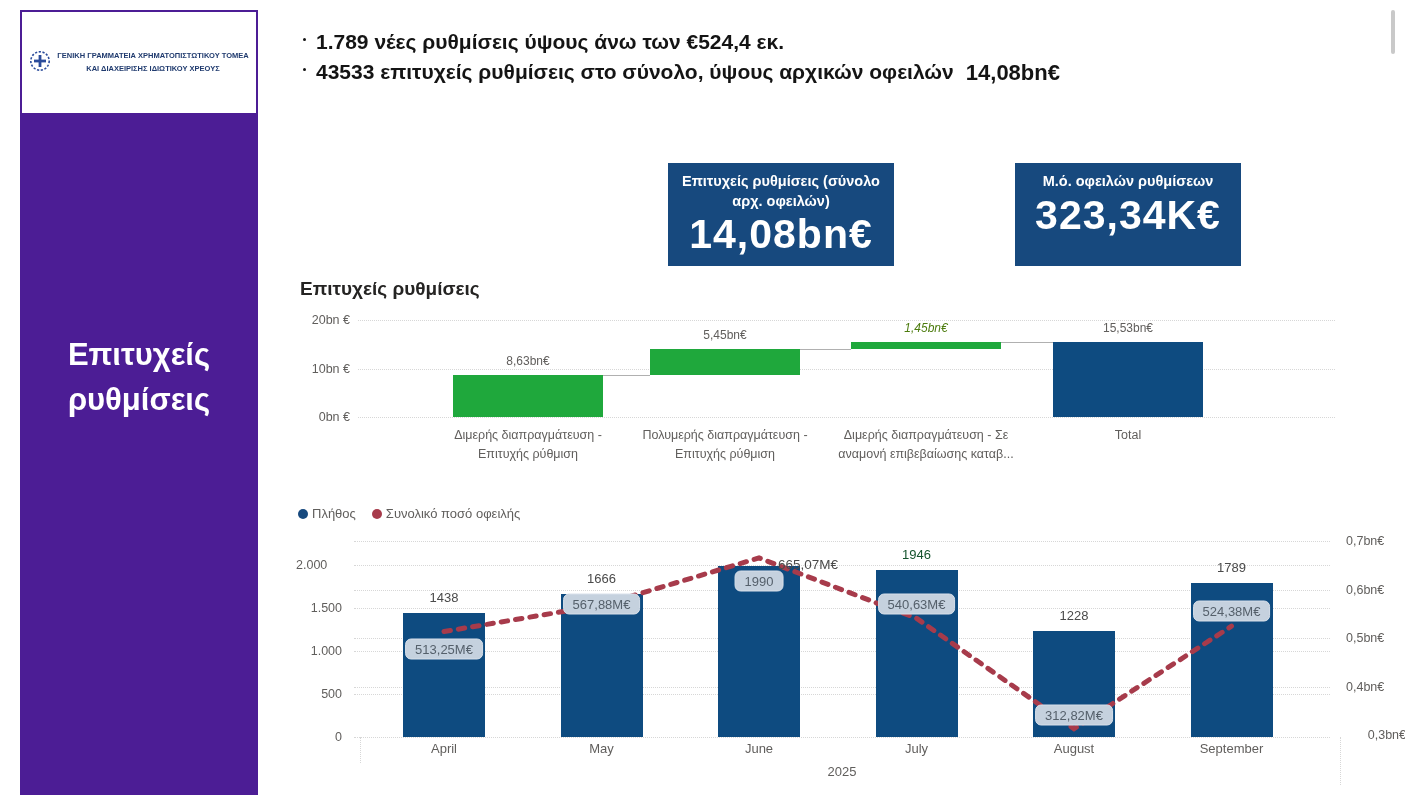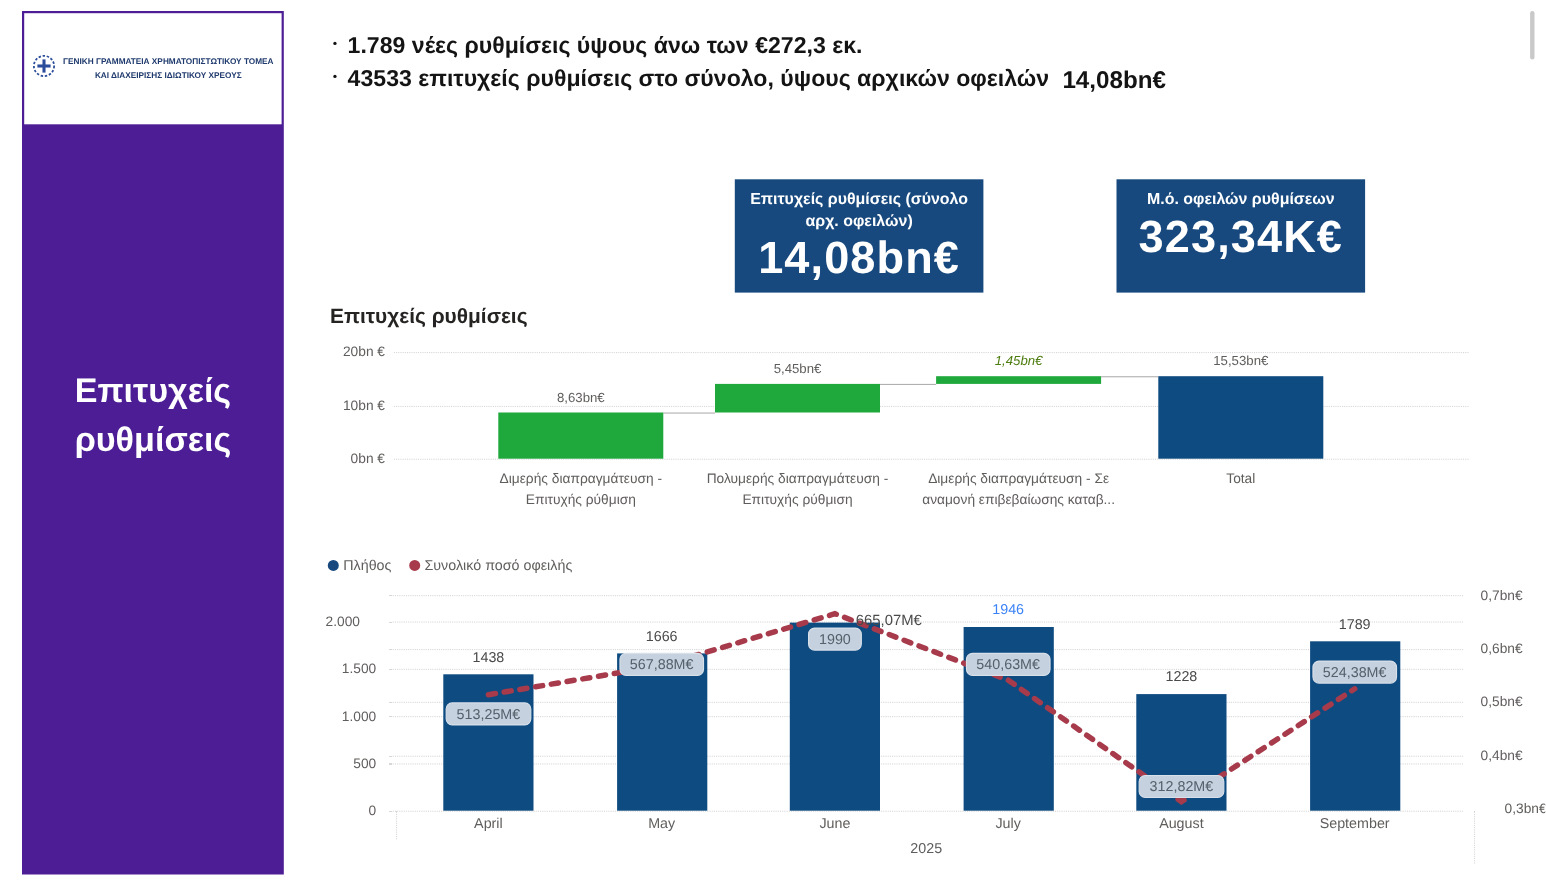--- a/index.html
+++ b/index.html
@@ -73,21 +73,21 @@
         <div>ΓΕΝΙΚΗ ΓΡΑΜΜΑΤΕΙΑ ΧΡΗΜΑΤΟΠΙΣΤΩΤΙΚΟΥ ΤΟΜΕΑ</div>
         <div>ΚΑΙ ΔΙΑΧΕΙΡΙΣΗΣ ΙΔΙΩΤΙΚΟΥ ΧΡΕΟΥΣ</div>
       </div>
     </div>
     <div class="sidebar-title">Επιτυχείς ρυθμίσεις</div>
   </aside>
 
   <header class="bullets">
     <div class="bullet-line">
       <span class="bdot"></span>
-      <span>1.789 νέες ρυθμίσεις ύψους άνω των €272,3 εκ.</span>
+      <span>1.789 νέες ρυθμίσεις ύψους άνω των €524,4 εκ.</span>
     </div>
     <div class="bullet-line">
       <span class="bdot"></span>
       <span>43533 επιτυχείς ρυθμίσεις στο σύνολο, ύψους αρχικών οφειλών</span>
       <span class="b2val">14,08bn€</span>
     </div>
   </header>
 
   <div class="scrollbar"></div>
 
@@ -160,21 +160,21 @@
         <div class="tickL" style="left: 1050px; top: 6px; width: 60px; text-align: left;">0,7bn€</div>
         <div class="vgrid" style="left: 64px; top: 202px; height: 26px;"></div>
         <div class="vgrid" style="left: 1044px; top: 202px; height: 48px;"></div>
         <div class="cbar" style="left: 107px; top: 78.332px; width: 82px; height: 123.668px; background: rgb(14, 75, 128);"></div>
         <div class="lbl" style="left: 148px; top: 62.332px; font-size: 13px; color: rgb(74, 74, 74);">1438</div>
         <div class="cbar" style="left: 264.5px; top: 58.724px; width: 82px; height: 143.276px; background: rgb(14, 75, 128);"></div>
         <div class="lbl" style="left: 305.5px; top: 42.724px; font-size: 13px; color: rgb(74, 74, 74);">1666</div>
         <div class="cbar" style="left: 422px; top: 30.86px; width: 82px; height: 171.14px; background: rgb(14, 75, 128);"></div>
         <div class="badge" style="left: 463px; top: 46px;">1990</div>
         <div class="cbar" style="left: 579.5px; top: 34.644px; width: 82px; height: 167.356px; background: rgb(14, 75, 128);"></div>
-        <div class="lbl" style="left: 620.5px; top: 18.644px; font-size: 13px; color: #3b82f6;">1946</div>
+        <div class="lbl" style="left: 620.5px; top: 18.644px; font-size: 13px; color: #14532d;">1946</div>
         <div class="cbar" style="left: 737px; top: 96.392px; width: 82px; height: 105.608px; background: rgb(14, 75, 128);"></div>
         <div class="lbl" style="left: 778px; top: 80.392px; font-size: 13px; color: rgb(74, 74, 74);">1228</div>
         <div class="cbar" style="left: 894.5px; top: 48.146px; width: 82px; height: 153.854px; background: rgb(14, 75, 128);"></div>
         <div class="lbl" style="left: 935.5px; top: 32.146px; font-size: 13px; color: rgb(74, 74, 74);">1789</div>
         <svg width="1105" height="255" class="linesvg">
           <polyline points="148,96.57375 305.5,70.07820000000001 463,22.94104999999996 620.5,83.29445000000003 778,193.7823 935.5,91.17570000000002" fill="none" stroke="#A73B4B" stroke-width="5" stroke-dasharray="6.5 8" stroke-linecap="round"></polyline>
         </svg>
         <div class="badge" style="left: 148px; top: 114px;">513,25M€</div>
         <div class="badge" style="left: 305.5px; top: 69px;">567,88M€</div>
         <div class="lbl" style="left: 512px; top: 29px; font-size: 13.5px; color: rgb(74, 74, 74); z-index: 3;">665,07M€</div>

